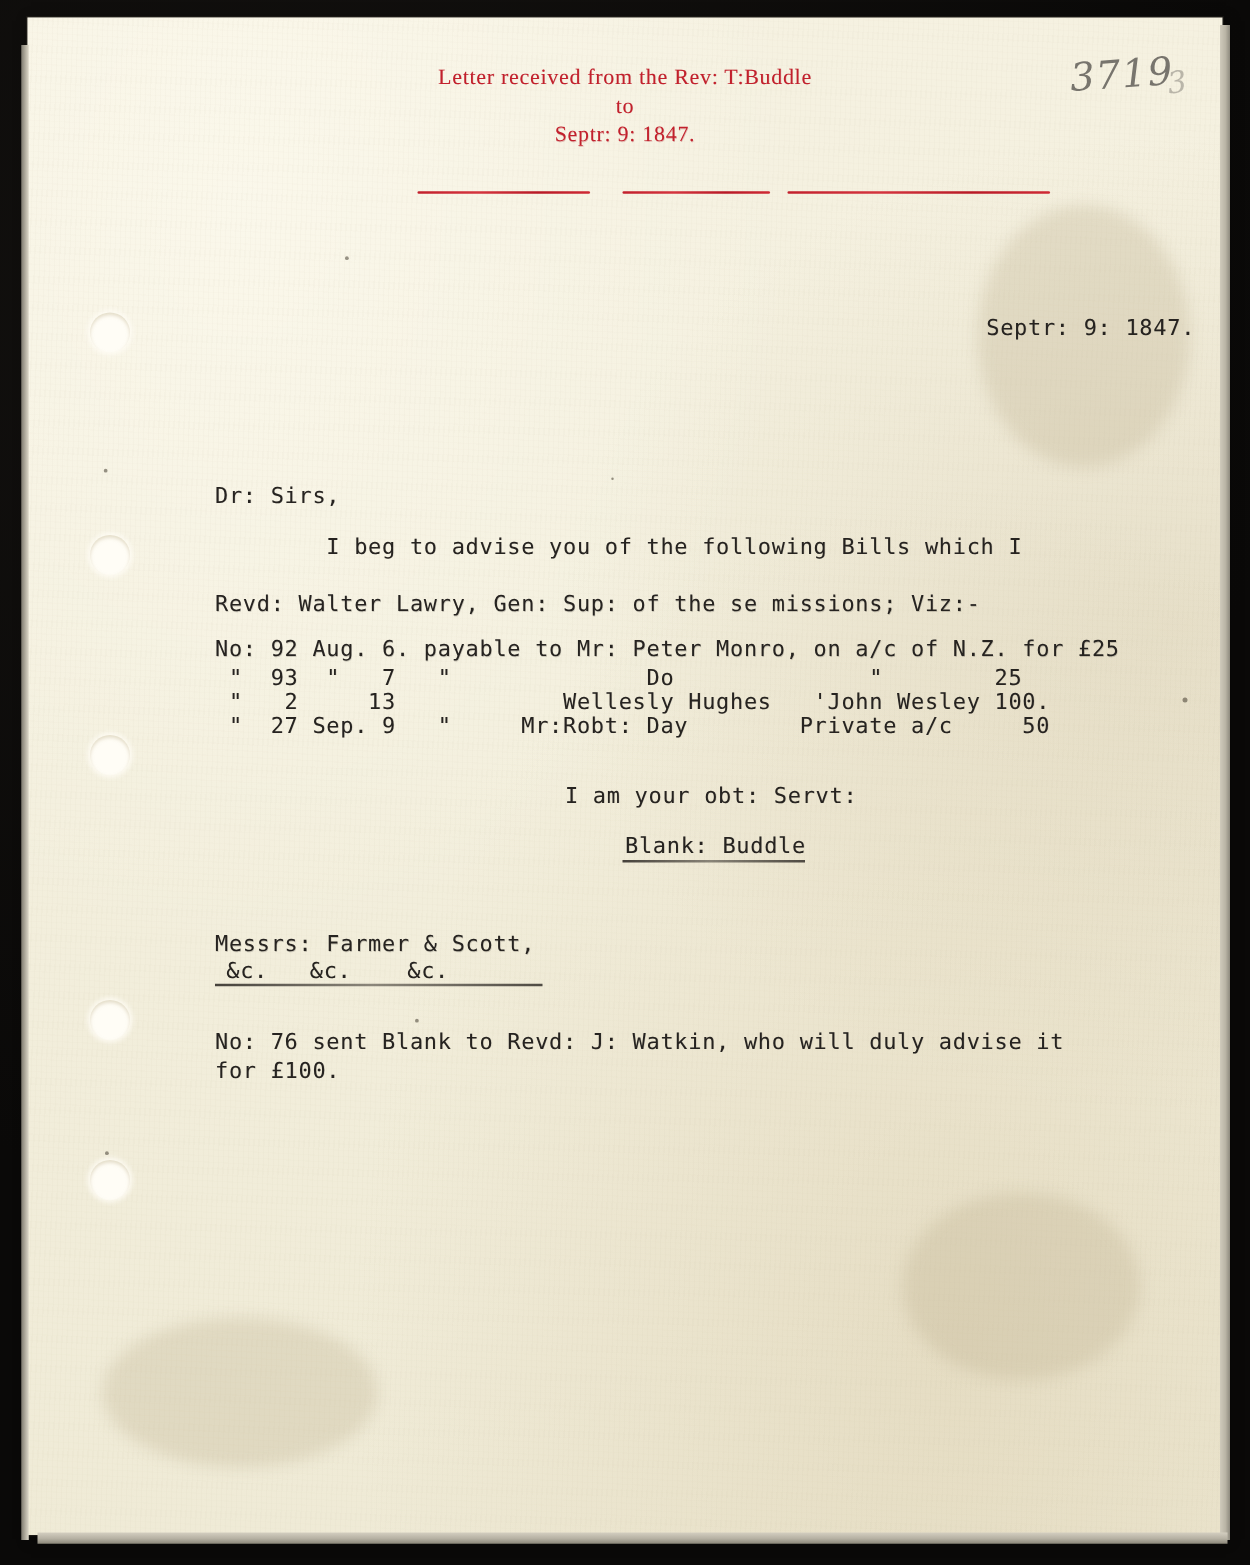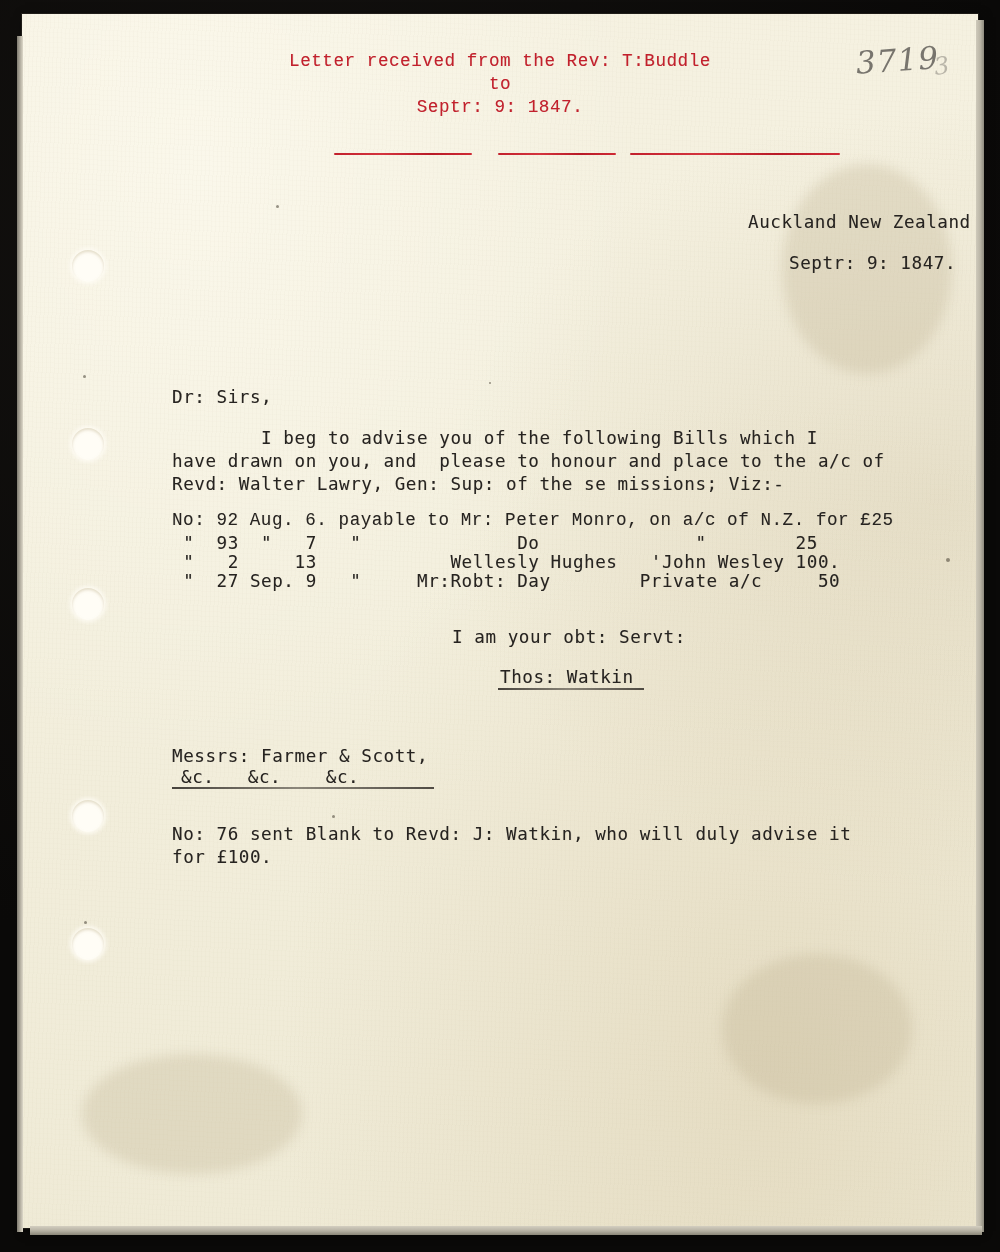--- a/index.html
+++ b/index.html
@@ -109,21 +109,21 @@
   
   #header-block {
     position: absolute;
     left: 180px;
     top: 50px;
     width: 640px;
     text-align: center;
   }
   #header-block .hline {
     display: block;
-    font-family: Liberation Mono, monospace;
+    font-family: Liberation Serif, serif;
     font-size: 17.5px;
     line-height: 23px;
     letter-spacing: 0.6px;
     color: #c2202c;
     white-space: pre;
     text-shadow: 0.4px 0.3px 0 rgba(170,30,40,0.28);
   }
 
   
   #header-rule {
@@ -226,36 +226,34 @@
     <div class="seg seg1"></div>
     <div class="gap1"></div>
     <div class="seg seg2"></div>
     <div class="gap2"></div>
     <div class="seg seg3"></div>
   </div>
 
   <div id="accession-number">3719</div>
   <div id="accession-mark">3</div>
 
-  <div class="tw" style="left:748px; top:211px;">Auckland New Zealand</div>
   <div class="tw" style="left:789px; top:252px;">Septr: 9: 1847.</div>
 
   <div class="tw" style="left:172px; top:386px;">Dr: Sirs,</div>
 
   <div class="tw" style="left:172px; top:427px;">        I beg to advise you of the following Bills which I</div>
-  <div class="tw" style="left:172px; top:450px;">have drawn on you, and  please to honour and place to the a/c of</div>
   <div class="tw" style="left:172px; top:473px;">Revd: Walter Lawry, Gen: Sup: of the se missions; Viz:-</div>
 
-  <div class="tw" style="left:172px; top:509px;font-family:Liberation Mono, monospace;">No: 92 Aug. 6. payable to Mr: Peter Monro, on a/c of N.Z. for £25</div>
+  <div class="tw" style="left:172px; top:509px;">No: 92 Aug. 6. payable to Mr: Peter Monro, on a/c of N.Z. for £25</div>
   <div class="tw" style="left:172px; top:532px;"> "  93  "   7   "              Do              "        25</div>
   <div class="tw" style="left:172px; top:551px;"> "   2     13            Wellesly Hughes   'John Wesley 100.</div>
   <div class="tw" style="left:172px; top:570px;"> "  27 Sep. 9   "     Mr:Robt: Day        Private a/c     50</div>
 
   <div class="tw" style="left:452px; top:626px;">I am your obt: Servt:</div>
-  <div class="tw" style="left:500px; top:666px;">Thos: Watkin</div>
+  <div class="tw" style="left:500px; top:666px;">Blank: Buddle</div>
   <div class="ul-rule" style="left:498px; top:688px; width:146px;"></div>
 
   <div class="tw" style="left:172px; top:745px;">Messrs: Farmer &amp; Scott,</div>
   <div class="tw" style="left:181px; top:766px;">&amp;c.   &amp;c.    &amp;c.</div>
   <div class="ul-rule" style="left:172px; top:787px; width:262px;"></div>
 
   <div class="tw" style="left:172px; top:823px;">No: 76 sent Blank to Revd: J: Watkin, who will duly advise it</div>
   <div class="tw" style="left:172px; top:846px;">for £100.</div>
 
   <div class="fleck" style="left:276px; top:205px; width:3px; height:3px;"></div>

